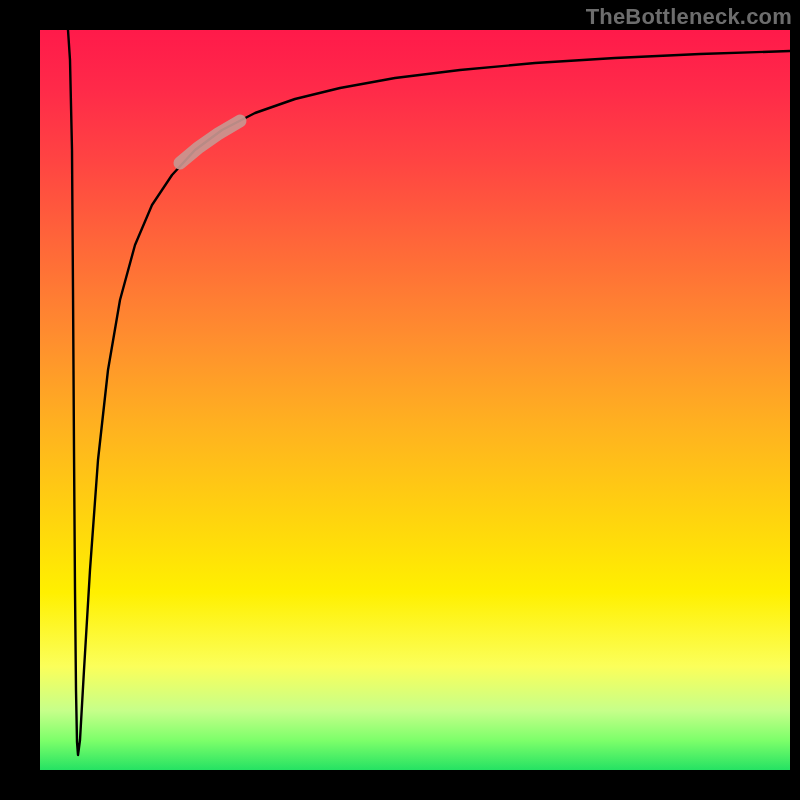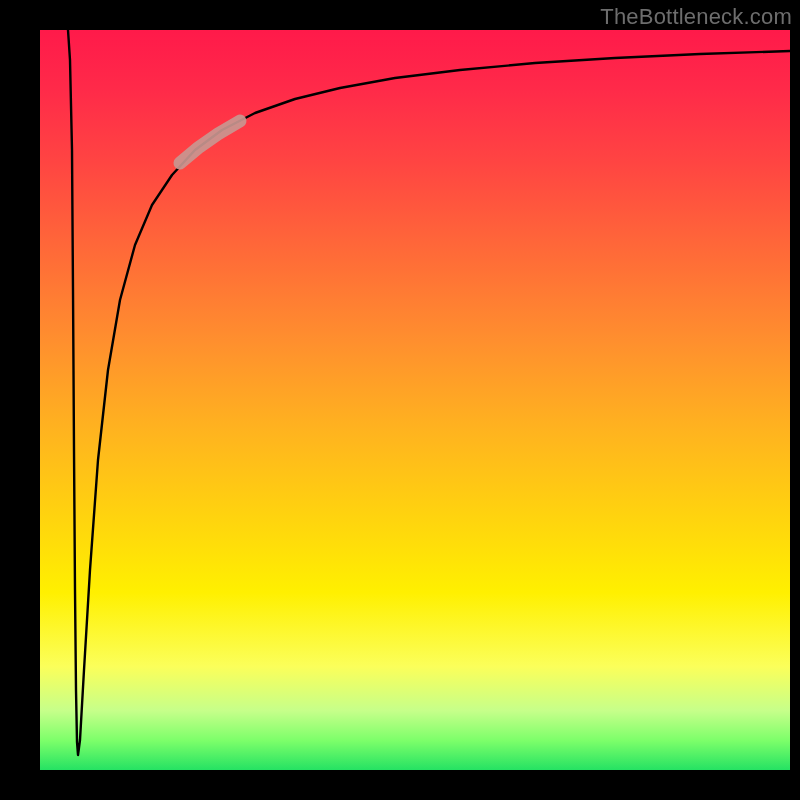--- a/index.html
+++ b/index.html
@@ -39,21 +39,21 @@
       #7dff6a 96%,
       #25e263 100%
     );
   }
   .watermark {
     position: absolute;
     top: 4px;
     right: 8px;
     color: #6d6d6d;
     font-size: 22px;
-    font-weight: 400;
+    font-weight: 700;
     letter-spacing: 0.2px;
     user-select: none;
   }
   svg.curve {
     position: absolute;
     left: 40px;
     top: 30px;
     width: 750px;
     height: 740px;
     overflow: visible;

